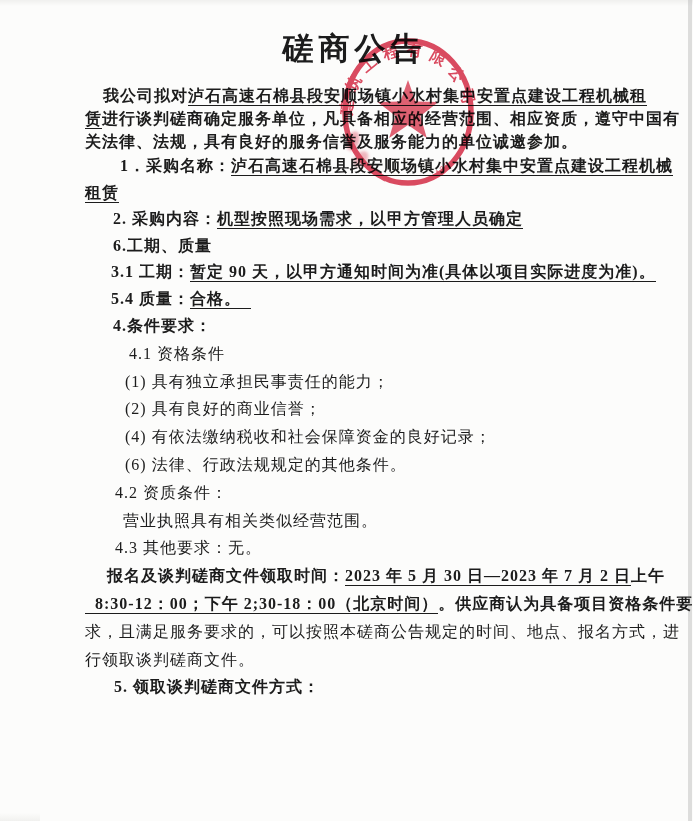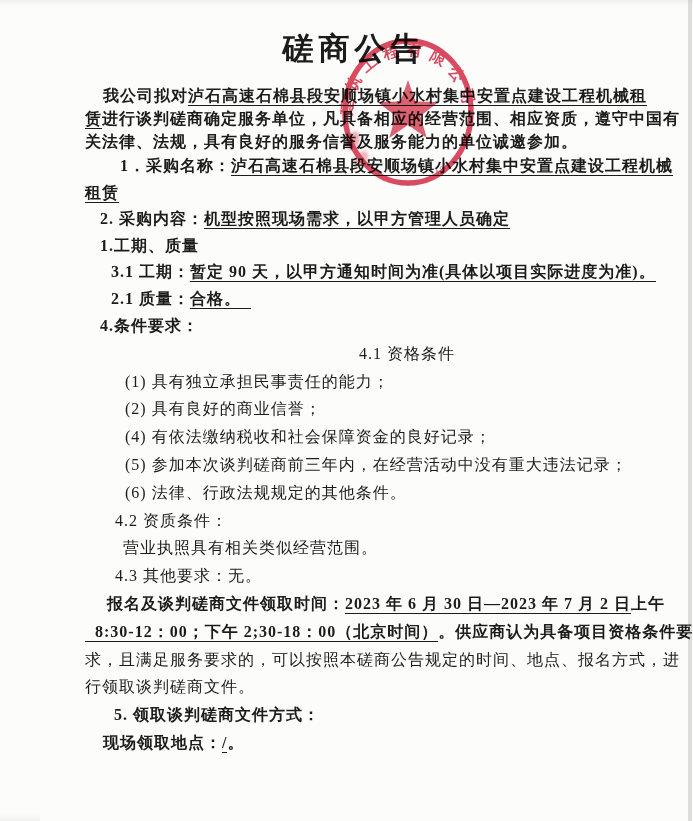--- a/index.html
+++ b/index.html
@@ -26,26 +26,26 @@
   .doc-body{position:absolute;top:84px;left:85px;right:40px;}
 
   .ln{white-space:nowrap;font-size:16px;letter-spacing:1px;
       line-height:27.8px;height:27.8px;}
   .lh23{line-height:23px;height:23px;}
   .lh26{line-height:26.5px;height:26.5px;}
   .b{font-weight:bold;}
   .ml18{margin-left:18px;}
   .ml21{margin-left:29px;}
   .ml22{margin-left:22px;}
-  .ml27{margin-left:15px;}
+  .ml27{margin-left:28px;}
   .ml33{margin-left:30px;}
   .ml35{margin-left:35px;text-align:center;}
   .ml38{margin-left:38px;}
   .ml40{margin-left:40px;}
-  .ml48{margin-left:76px;text-align:center;}
+  .ml48{margin-left:44px;}
   .ml55{margin-left:26px;}
   .seg{display:inline;}
   .u{border-bottom:1.6px solid #1c1c1c;padding-bottom:1px;}
 
   
   .seal{
     position:absolute;left:338px;top:33px;width:140px;height:158px;
     mix-blend-mode:multiply;opacity:.9;pointer-events:none;
   }
 </style>
@@ -60,39 +60,37 @@
 
   <div class="title">磋商公告</div>
 
   <div class="doc-body">
       <div class="ln b lh23 ml18"><span class="seg">我公司拟对</span><span class="seg u">泸石高速石棉县段安顺场镇小水村集中安置点建设工程机械租</span></div>
       <div class="ln b lh23"><span class="seg u">赁</span><span class="seg">进行谈判磋商确定服务单位，凡具备相应的经营范围、相应资质，遵守中国有</span></div>
       <div class="ln b lh23"><span class="seg">关法律、法规，具有良好的服务信誉及服务能力的单位诚邀参加。</span></div>
       <div class="ln b lh26 ml35"><span class="seg">1．采购名称：</span><span class="seg u">泸石高速石棉县段安顺场镇小水村集中安置点建设工程机械</span></div>
       <div class="ln b lh26"><span class="seg u">租赁</span></div>
       <div class="ln b lh26 ml27"><span class="seg">2.  采购内容：</span><span class="seg u">机型按照现场需求，以甲方管理人员确定</span></div>
-      <div class="ln b lh26 ml27"><span class="seg">1.工期、质量</span></div>
+      <div class="ln b lh26 ml27"><span class="seg">6.工期、质量</span></div>
       <div class="ln b lh26 ml55"><span class="seg">3.1 工期：</span><span class="seg u">暂定 90 天，以甲方通知时间为准(具体以项目实际进度为准)。</span></div>
-      <div class="ln b lh26 ml55"><span class="seg">2.1 质量：</span><span class="seg u">合格。&nbsp;&nbsp;</span></div>
+      <div class="ln b lh26 ml55"><span class="seg">5.4 质量：</span><span class="seg u">合格。&nbsp;&nbsp;</span></div>
       <div class="ln b ml27"><span class="seg">4.条件要求：</span></div>
       <div class="ln ml48"><span class="seg">4.1 资格条件</span></div>
       <div class="ln ml40"><span class="seg">(1) 具有独立承担民事责任的能力；</span></div>
       <div class="ln ml40"><span class="seg">(2) 具有良好的商业信誉；</span></div>
       <div class="ln ml40"><span class="seg">(4) 有依法缴纳税收和社会保障资金的良好记录；</span></div>
-      <div class="ln ml40"><span class="seg">(5) 参加本次谈判磋商前三年内，在经营活动中没有重大违法记录；</span></div>
       <div class="ln ml40"><span class="seg">(6) 法律、行政法规规定的其他条件。</span></div>
       <div class="ln ml33"><span class="seg">4.2 资质条件：</span></div>
       <div class="ln ml38"><span class="seg">营业执照具有相关类似经营范围。</span></div>
       <div class="ln ml33"><span class="seg">4.3 其他要求：无。</span></div>
-      <div class="ln b ml22"><span class="seg">报名及谈判磋商文件领取时间：</span><span class="seg u">2023 年 6 月 30 日—2023 年 7 月 2 日</span><span class="seg">上午</span></div>
+      <div class="ln b ml22"><span class="seg">报名及谈判磋商文件领取时间：</span><span class="seg u">2023 年 5 月 30 日—2023 年 7 月 2 日</span><span class="seg">上午</span></div>
       <div class="ln b"><span class="seg u">&nbsp;&nbsp;8:30-12：00；下午 2;30-18：00（北京时间）</span><span class="seg">。供应商认为具备项目资格条件要</span></div>
       <div class="ln"><span class="seg">求，且满足服务要求的，可以按照本磋商公告规定的时间、地点、报名方式，进</span></div>
       <div class="ln"><span class="seg">行领取谈判磋商文件。</span></div>
       <div class="ln b ml21"><span class="seg">5.  领取谈判磋商文件方式：</span></div>
-      <div class="ln b ml18"><span class="seg">现场领取地点：</span><span class="seg u">/</span><span class="seg">。</span></div>
     </div>
 
   <svg class="seal" viewBox="0 0 140 158">
     <defs>
       <path id="arcT" d="M 17,96 A 56,56 0 1 1 123,96" fill="none"></path>
       <filter id="smudge" x="-50%" y="-50%" width="200%" height="200%">
         <feGaussianBlur stdDeviation="1.8"></feGaussianBlur>
       </filter>
     </defs>
     <ellipse cx="70" cy="79" rx="63" ry="71" fill="none" stroke="#d93850" stroke-width="5.5"></ellipse>

